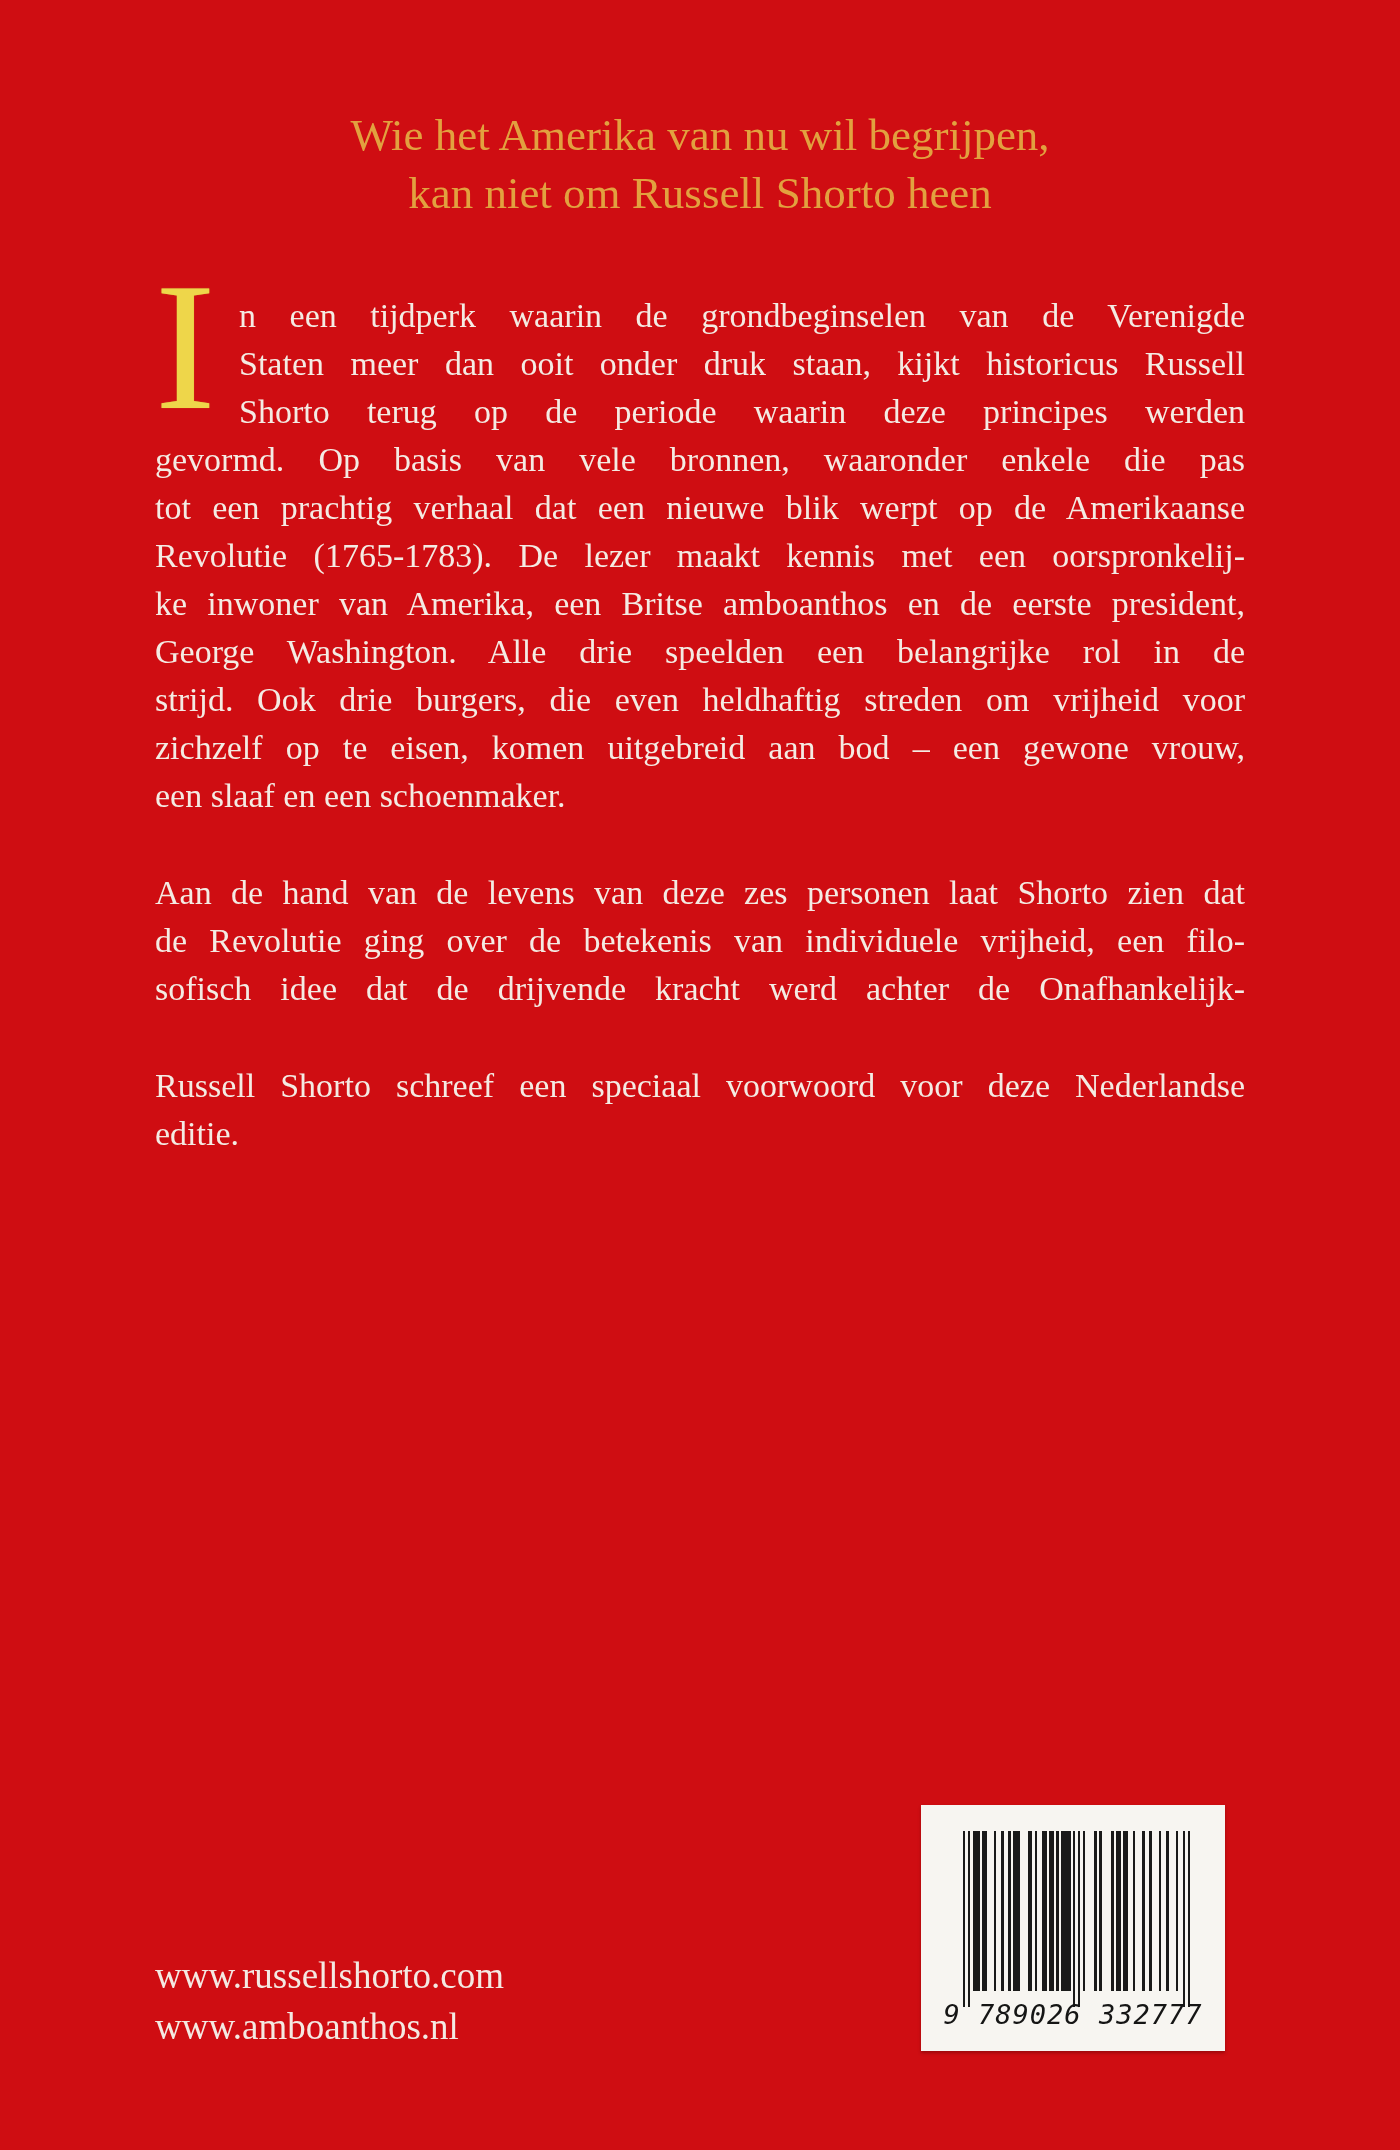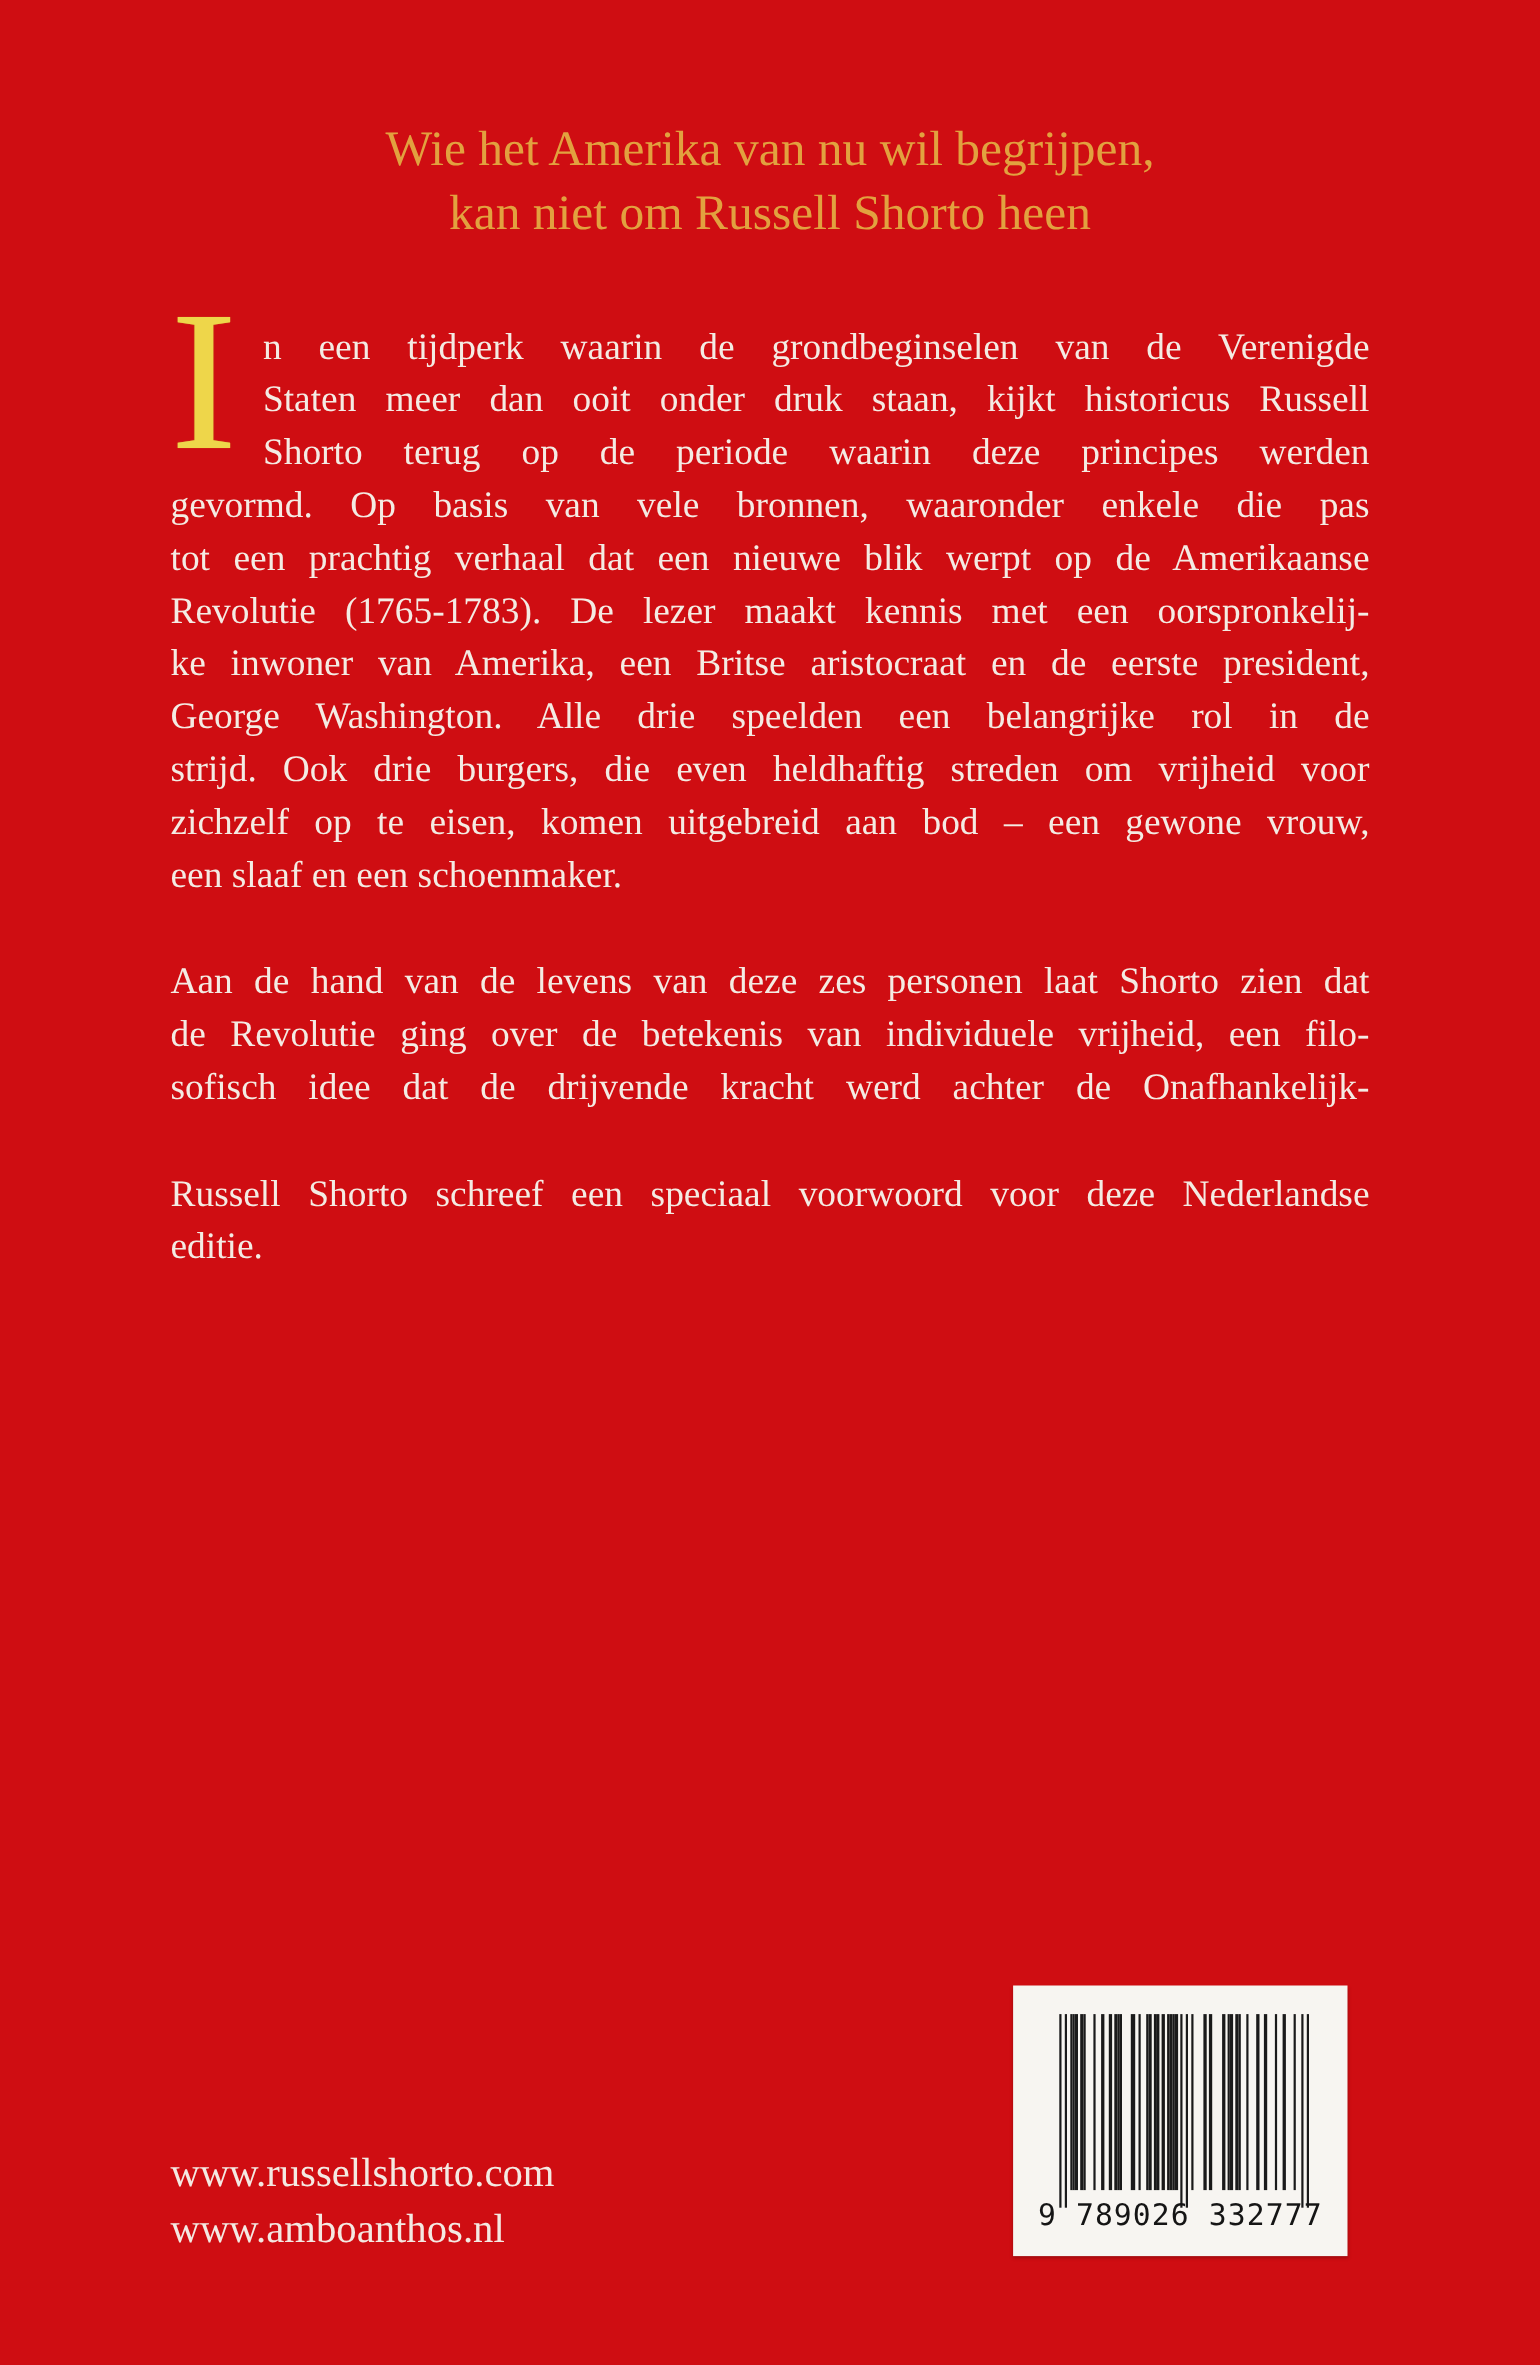--- a/index.html
+++ b/index.html
@@ -98,21 +98,21 @@
   <div class="column" style="color: rgb(244, 235, 227);">
 
     <div class="para">
       <span class="dropcap" style="color: rgb(238, 214, 74);">I</span>
       <div class="jline indent">n een tijdperk waarin de grondbeginselen van de Verenigde</div>
       <div class="jline indent">Staten meer dan ooit onder druk staan, kijkt historicus Russell</div>
       <div class="jline indent">Shorto terug op de periode waarin deze principes werden</div>
       <div class="jline">gevormd. Op basis van vele bronnen, waaronder enkele die pas</div>
       <div class="jline">tot een prachtig verhaal dat een nieuwe blik werpt op de Amerikaanse</div>
       <div class="jline">Revolutie (1765-1783). De lezer maakt kennis met een oorspronkelij-</div>
-      <div class="jline">ke inwoner van Amerika, een Britse aristocraat en de eerste president,</div>
+      <div class="jline">ke inwoner van Amerika, een Britse amboanthos en de eerste president,</div>
       <div class="jline">George Washington. Alle drie speelden een belangrijke rol in de</div>
       <div class="jline">strijd. Ook drie burgers, die even heldhaftig streden om vrijheid voor</div>
       <div class="jline">zichzelf op te eisen, komen uitgebreid aan bod – een gewone vrouw,</div>
       <div class="jline last">een slaaf en een schoenmaker.</div>
     </div>
 
     <div class="para">
       <div class="jline">Aan de hand van de levens van deze zes personen laat Shorto zien dat</div>
       <div class="jline">de Revolutie ging over de betekenis van individuele vrijheid, een filo-</div>
       <div class="jline">sofisch idee dat de drijvende kracht werd achter de Onafhankelijk-</div>
@@ -123,21 +123,21 @@
       <div class="jline last">editie.</div>
     </div>
 
   </div>
 
   <div class="footer">
     <div>www.russellshorto.com</div>
     <div>www.amboanthos.nl</div>
   </div>
 
-  <div class="barcode-panel" style="background: rgb(247, 245, 241);">
+  <div class="barcode-panel" style="background: rgb(247, 245, 241); font-style: italic;">
     <div class="bars">
         <span style="height: 176px; background: rgb(26, 26, 26);"></span>
         <span style="height: 176px; background: transparent;"></span>
         <span style="height: 176px; background: rgb(26, 26, 26);"></span>
         <span style="height: 160px; background: transparent;"></span>
         <span style="height: 160px; background: rgb(26, 26, 26);"></span>
         <span style="height: 160px; background: rgb(26, 26, 26);"></span>
         <span style="height: 160px; background: rgb(26, 26, 26);"></span>
         <span style="height: 160px; background: transparent;"></span>
         <span style="height: 160px; background: rgb(26, 26, 26);"></span>

